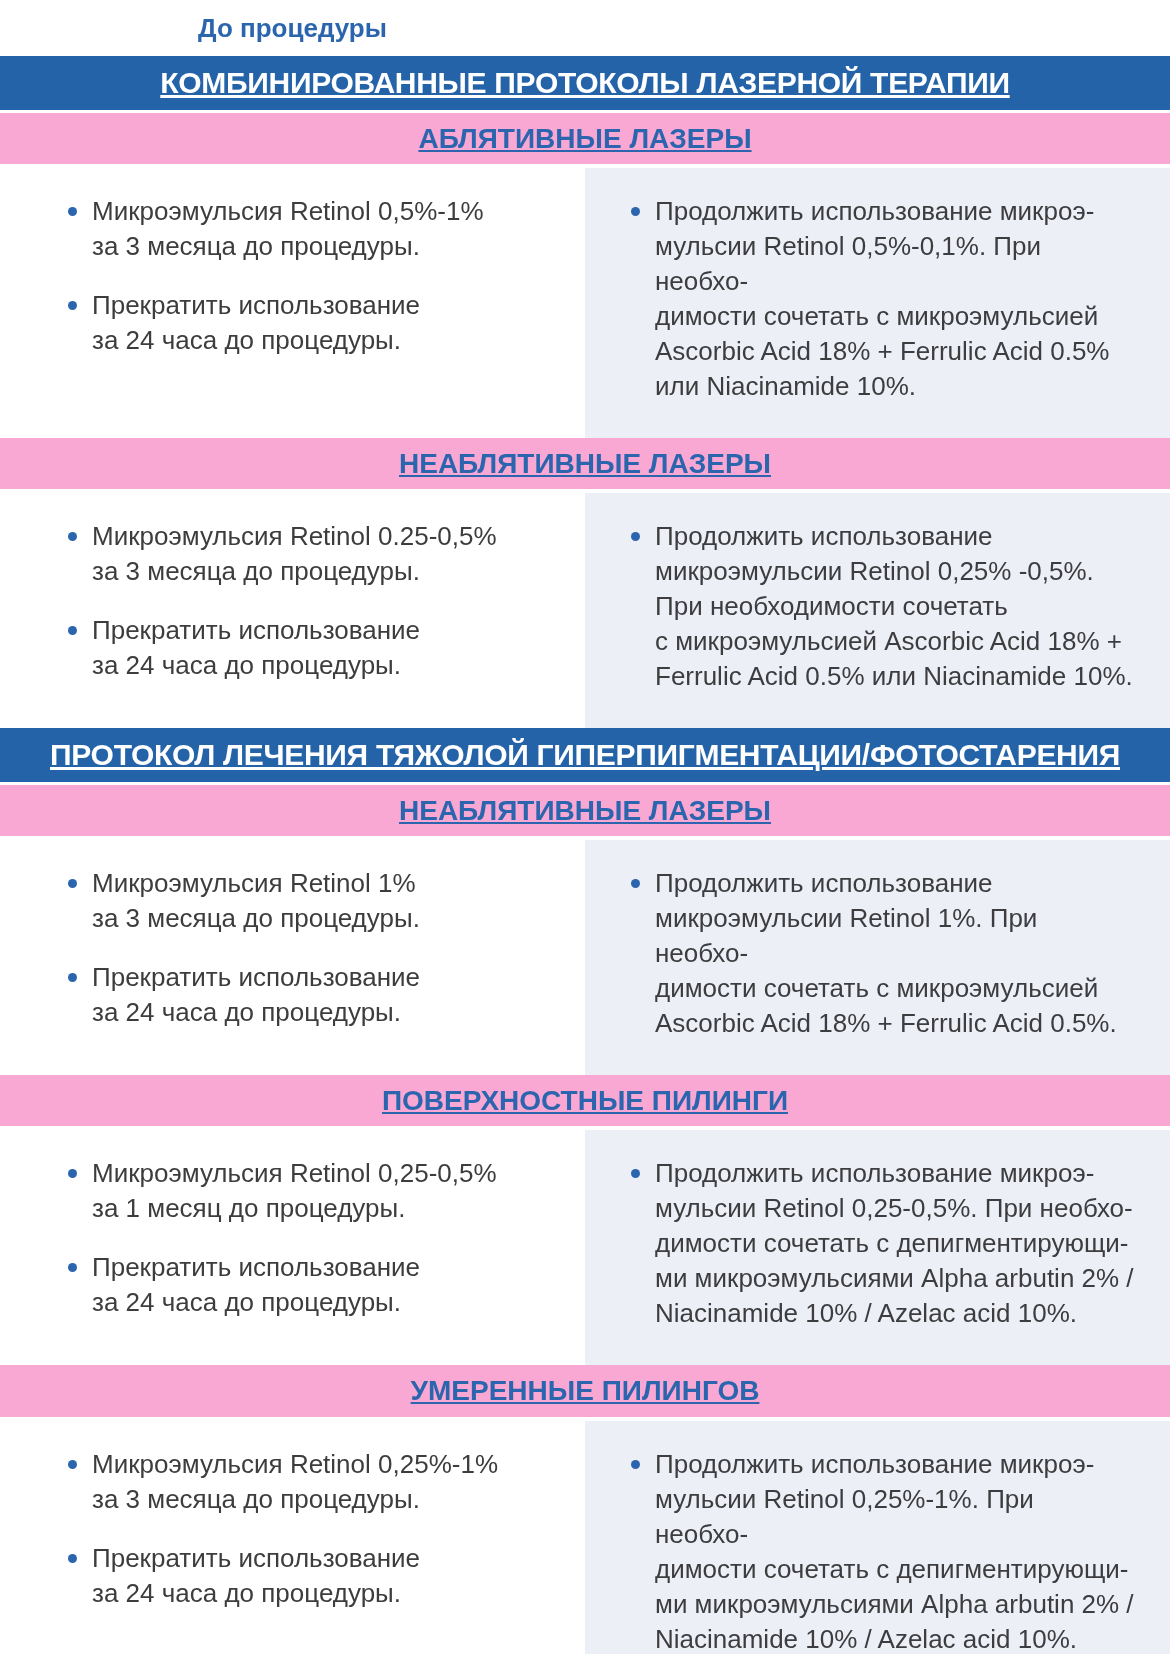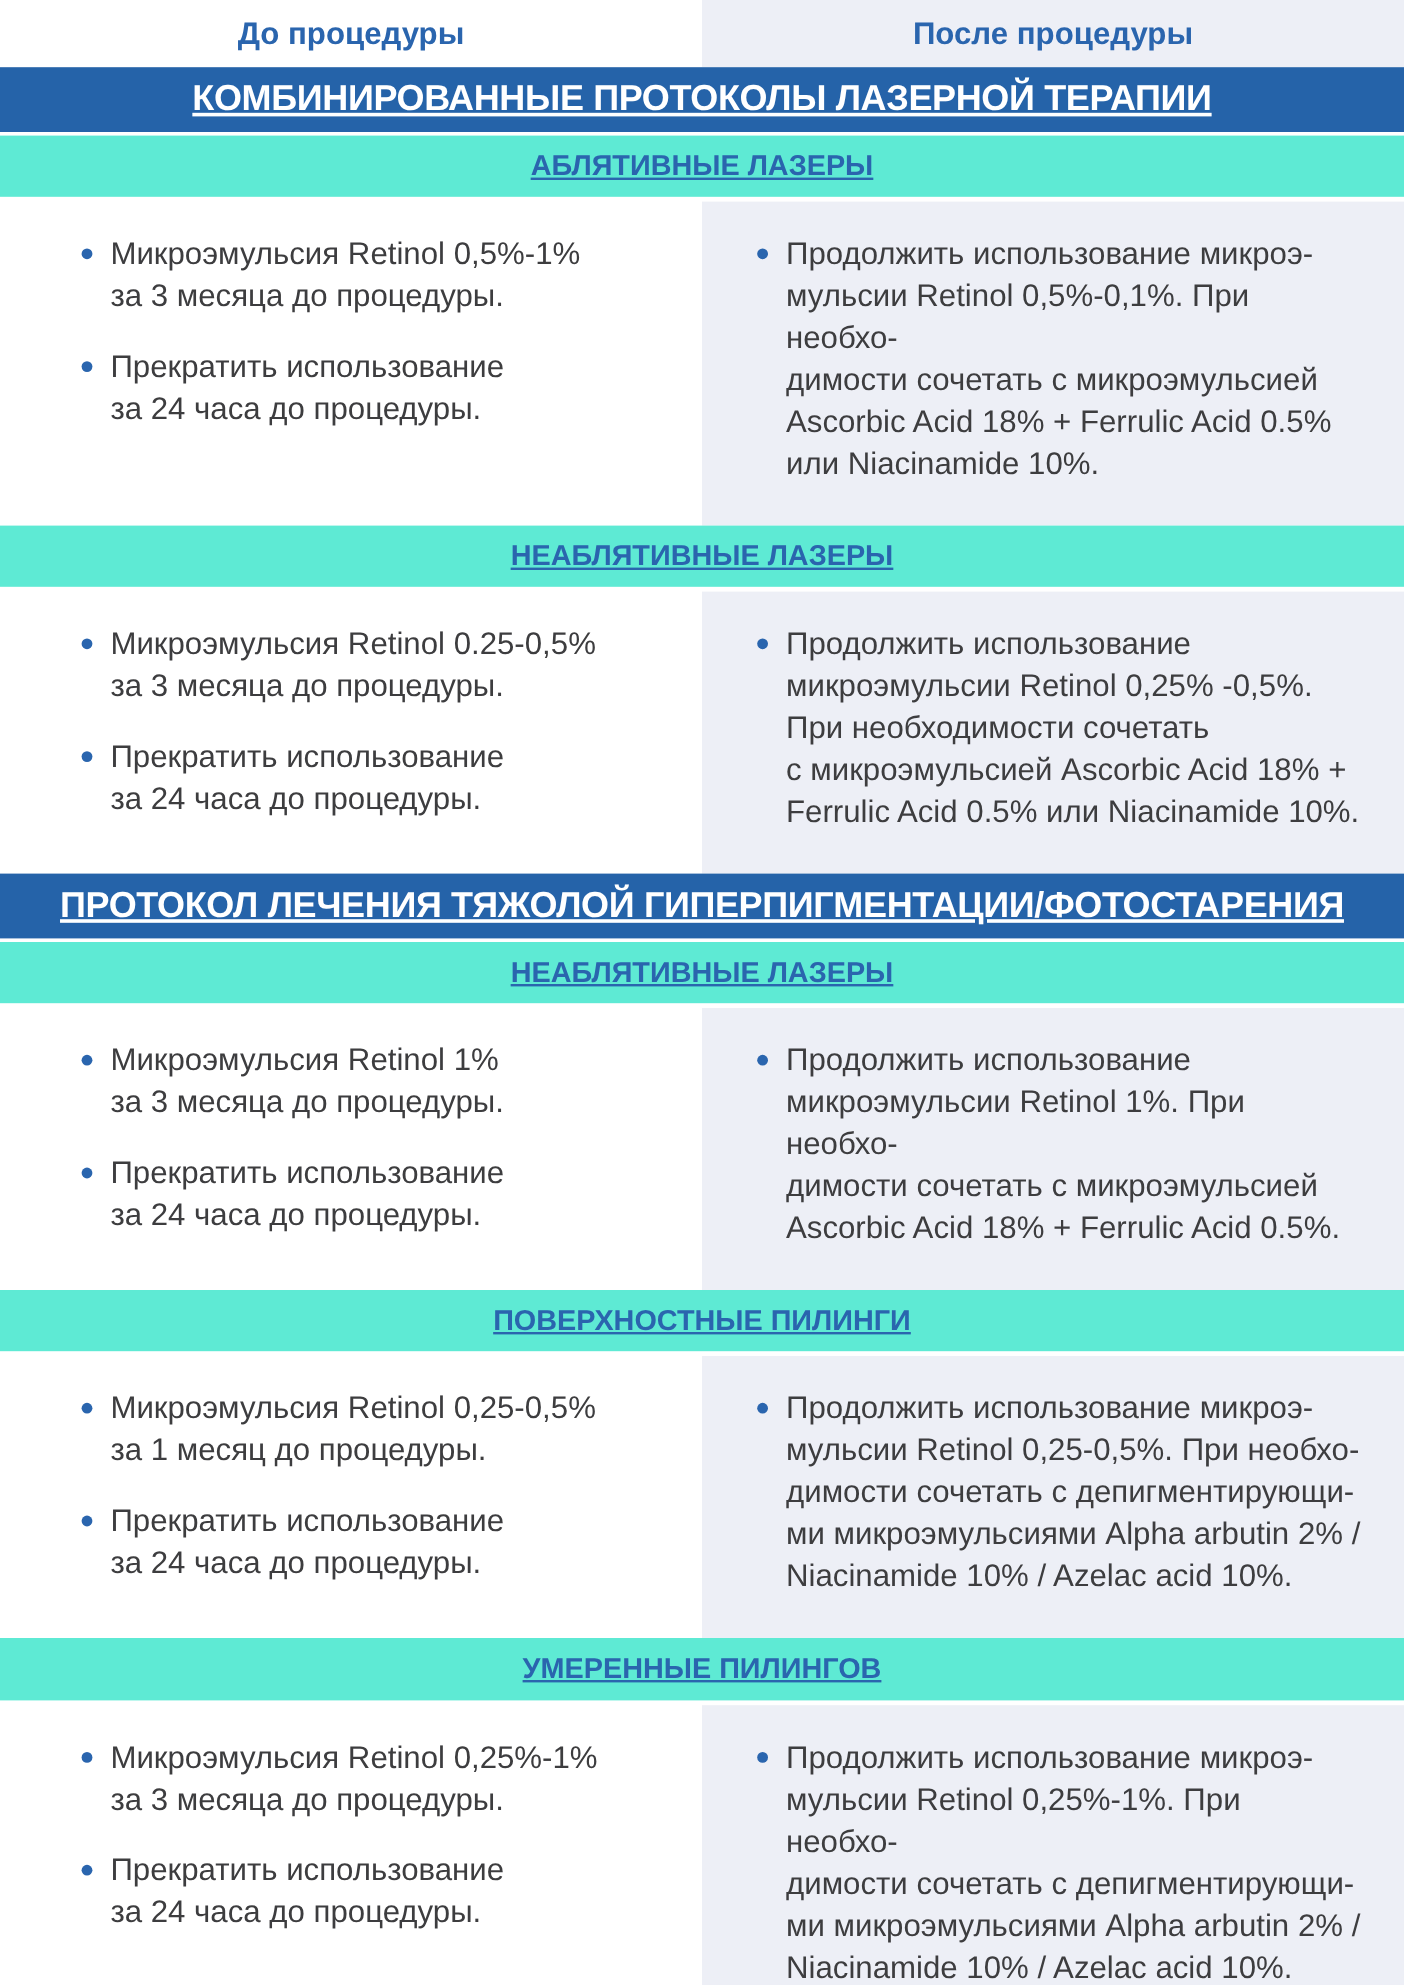--- a/index.html
+++ b/index.html
@@ -30,22 +30,22 @@
     display: flex; align-items: center; justify-content: center;
     text-align: center;
     text-decoration: underline;
   }
   .band.main {
     height: 54px; background: #2563a9; color: #ffffff;
     font-size: 30px; font-weight: 700; letter-spacing: -0.3px;
     margin-bottom: 3px;
   }
   .band.sub {
-    height: 51px; background: #5eead4; color: #2a65ae;
-    font-size: 24px; font-weight: 700;
+    height: 51px; background: #f9a8d4; color: #2a65ae;
+    font-size: 28px; font-weight: 700;
     margin-bottom: 4px;
   }
 
   
   .content .cell { padding-top: 26px; padding-bottom: 10px; }
   .content .cell.left  { padding-left: 68px; padding-right: 47px; }
   .content .cell.right { padding-left: 46px; padding-right: 36px; }
 
   .bullet { display: flex; margin-bottom: 24px; }
   .bullet .dot {
@@ -58,23 +58,20 @@
   }
 </style>
 </head>
 <body>
 
 <div class="page">
 
   <div class="row colheads">
     <div class="cell left">
       <span>До процедуры</span>
-    </div>
-    <div class="cell right">
-      <span>После процедуры</span>
     </div>
   </div>
 
   <div class="band main">
     <span>КОМБИНИРОВАННЫЕ ПРОТОКОЛЫ ЛАЗЕРНОЙ ТЕРАПИИ</span>
   </div>
 
   <div class="band sub">
     <span>АБЛЯТИВНЫЕ ЛАЗЕРЫ</span>
   </div>

